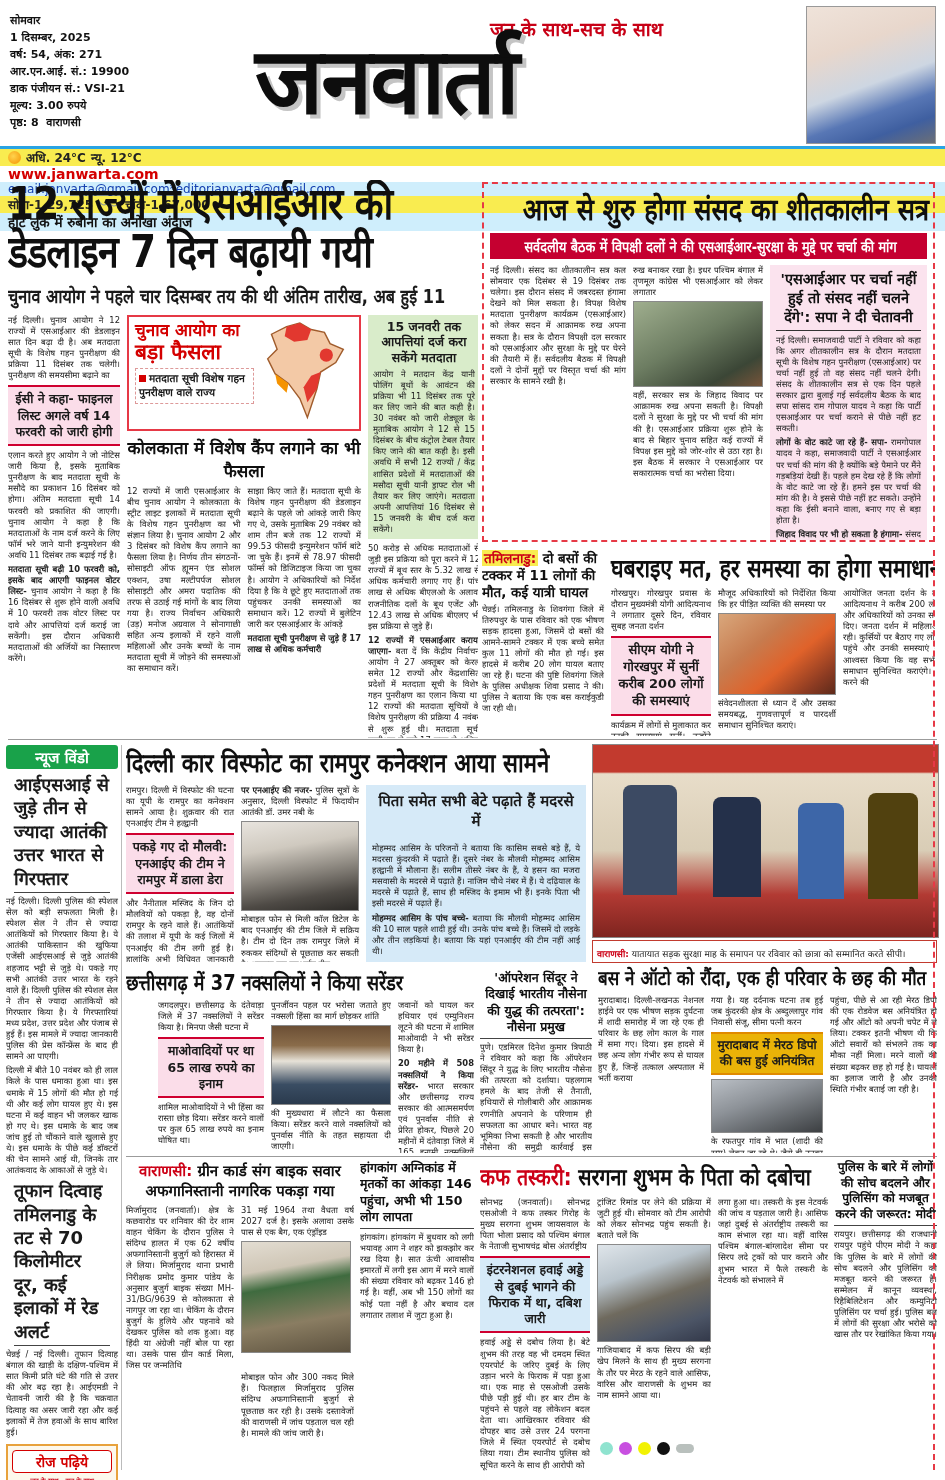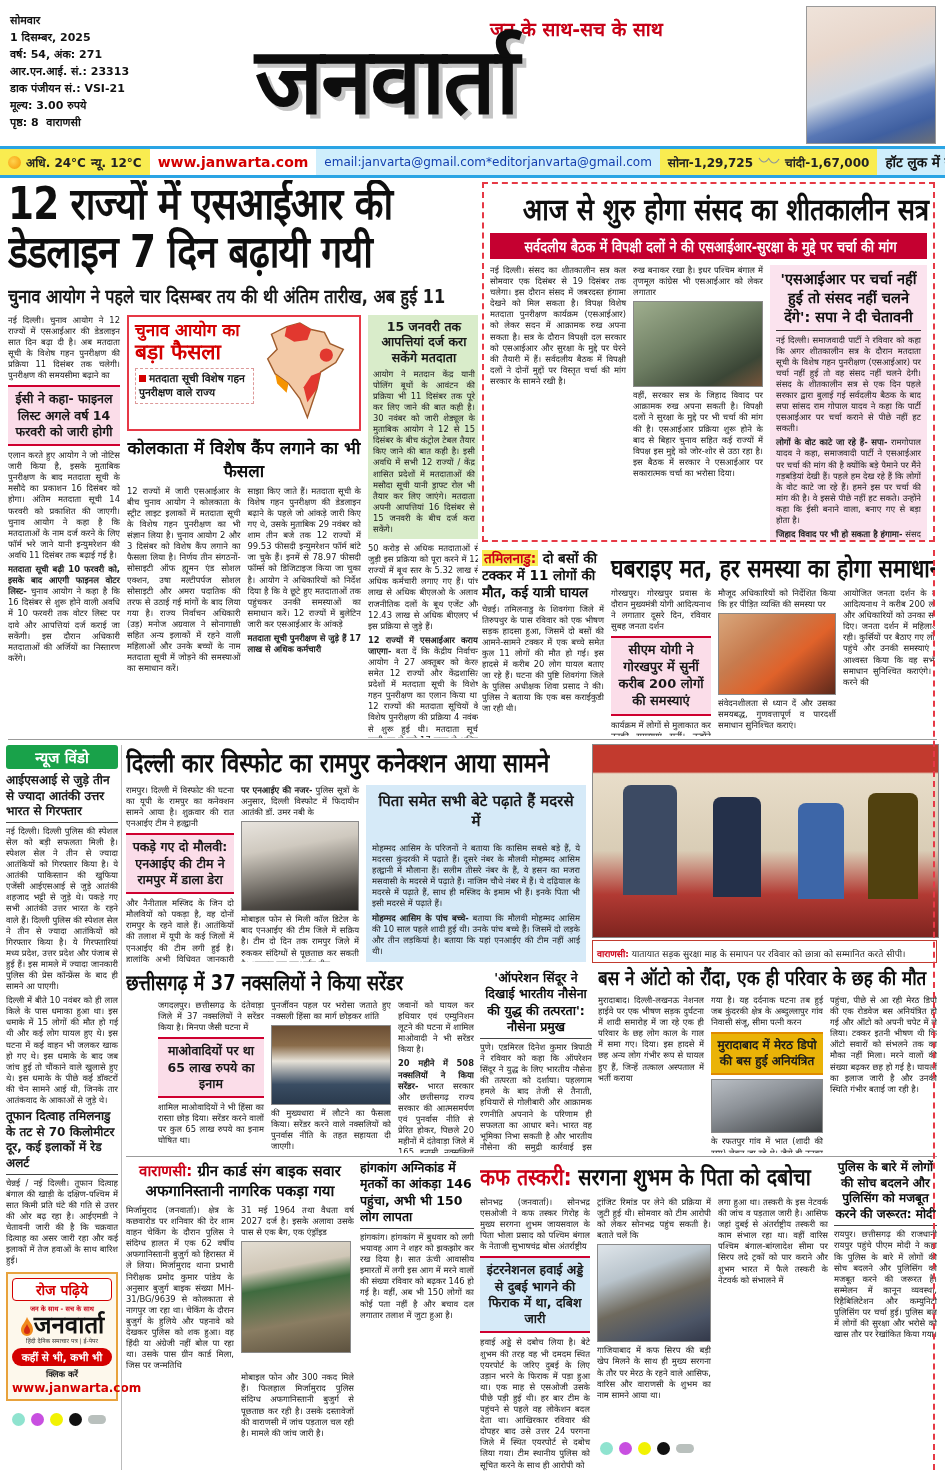--- a/index.html
+++ b/index.html
@@ -5,21 +5,21 @@
   html,body{margin:0;padding:0;background:#e8e8e8;font-family:"DejaVu Sans",sans-serif;}
   .page{position:relative;width:945px;height:1480px;background:#ffffff;margin:0 auto;overflow:hidden;color:#1a1a1a;}
   .abs{position:absolute;}
   
   .mast-info{font-size:11px;font-weight:bold;line-height:1.55;color:#111;}
   .tagline{color:#c80016;font-weight:bold;font-size:19px;}
   .logo{font-weight:900;font-size:92px;letter-spacing:-2px;color:#0d0d0d;text-shadow:4px 4px 0 #c4c4c4;line-height:1;}
   .model-photo{width:128px;height:136px;border:1px solid #999;background:
      linear-gradient(160deg,#efe3da 0%,#e8d7cc 30%,#cdd6e2 55%,#5877b5 72%,#3f5fa0 85%,#6b6f77 100%);}
   
-  .infobar{display:flex;align-items:stretch;border-top:3px solid #2aa4e4;border-bottom:3px solid #2aa4e4;height:26px;font-size:12px;}
+  .infobar{display:flex;align-items:stretch;border-top:3px solid #2aa4e4;border-bottom:3px solid #2aa4e4;height:26px;font-size:12px;flex-direction:column;}
   .chip{display:flex;align-items:center;gap:5px;padding:0 8px;white-space:nowrap;}
   .chip.yellow{background:#f9ec50;}
   .chip.blue{background:#cfeefc;}
   .chip.white{background:#ffffff;}
   .w-bold{font-weight:bold;color:#222;}
   .site{color:#d40000;font-weight:bold;font-size:14px;}
   .email{color:#1440b0;font-size:12px;}
   .hotlook{font-weight:bold;color:#111;font-size:13.5px;}
   .sun{width:13px;height:13px;border-radius:50%;background:radial-gradient(circle at 40% 40%,#ffd34d,#f59300);display:inline-block;}
   
@@ -40,21 +40,21 @@
   .redbanner{background:#c50030;color:#fff;font-weight:bold;font-size:15px;text-align:center;padding:3px 2px;margin:4px 0 6px;}
   .sapabox{background:#fbe3ee;padding:5px 6px;}
   .sapabox .sh{font-weight:bold;font-size:14.5px;text-align:center;line-height:1.3;color:#101010;border-bottom:1.5px solid #333;padding-bottom:3px;margin-bottom:4px;}
   .dashed{border:2px dashed #e63946;}
   .photo{background:#cfcfcf;border:1px solid #8a8a8a;}
   .cap{font-size:9px;color:#222;}
   .kick-red{color:#cc0016;font-weight:bold;}
   .kick-hl{background:#f9ec50;color:#cc0016;font-weight:bold;padding:0 2px;}
   
   .nw-head{background:#19a24a;color:#fff;font-weight:bold;font-size:15px;text-align:center;padding:2px 8px;border-radius:3px;margin-bottom:4px;}
-  .nw-item-head{font-weight:bold;font-size:12px;line-height:1.3;margin:2px 0 3px;border-bottom:1px solid #444;padding-bottom:2px;}
+  .nw-item-head{font-weight:bold;font-size:18px;line-height:1.3;margin:2px 8px 3px;border-bottom:1px solid #444;padding-bottom:2px;}
   
   .promo{border:2px solid #e8a23c;background:#fdf8ec;padding:4px;text-align:center;margin-top:6px;}
   .promo .p1{color:#d40000;font-weight:bold;font-size:14px;border:1.5px solid #d40000;border-radius:4px;padding:1px 0;margin-bottom:3px;background:#fff;}
   .promo .ptag{color:#c80016;font-size:6.5px;font-weight:bold;}
   .promo .plogo{font-weight:900;font-size:24px;color:#111;line-height:1;}
   .promo .psub{font-size:6px;color:#333;margin-bottom:3px;}
   .promo .pill{background:#d40000;color:#fff;font-weight:bold;font-size:10.5px;border-radius:9px;padding:2px 0;margin:2px 0;}
   .promo .pclick{font-size:8.5px;font-weight:bold;margin:2px 0;}
   .promo .psite{color:#d40000;font-weight:bold;font-size:12px;}
   .dots span{display:inline-block;width:13px;height:13px;border-radius:50%;margin-right:6px;vertical-align:middle;}
@@ -68,21 +68,21 @@
 </head>
 <body>
 
 <div class="page">
 
   <div class="abs" style="left:10px;top:12px;width:190px;">
     <div class="mast-info">
       <div>सोमवार</div>
       <div>1 दिसम्बर, 2025</div>
       <div>वर्ष: 54, अंक: 271</div>
-      <div>आर.एन.आई. सं.: 23313</div>
+      <div>आर.एन.आई. सं.: 19900</div>
       <div>डाक पंजीयन सं.: VSI-21</div>
       <div>मूल्य: 3.00 रुपये</div>
       <div><span>पृष्ठ: 8</span>&nbsp;&nbsp;<span>वाराणसी</span></div>
     </div>
   </div>
 
   <div class="abs tagline" style="left:490px;top:16px;">जन के साथ-सच के साथ</div>
   <div class="abs logo" style="left:255px;top:36px;">जनवार्ता</div>
   <div class="abs model-photo" style="left:806px;top:6px;"></div>
 

